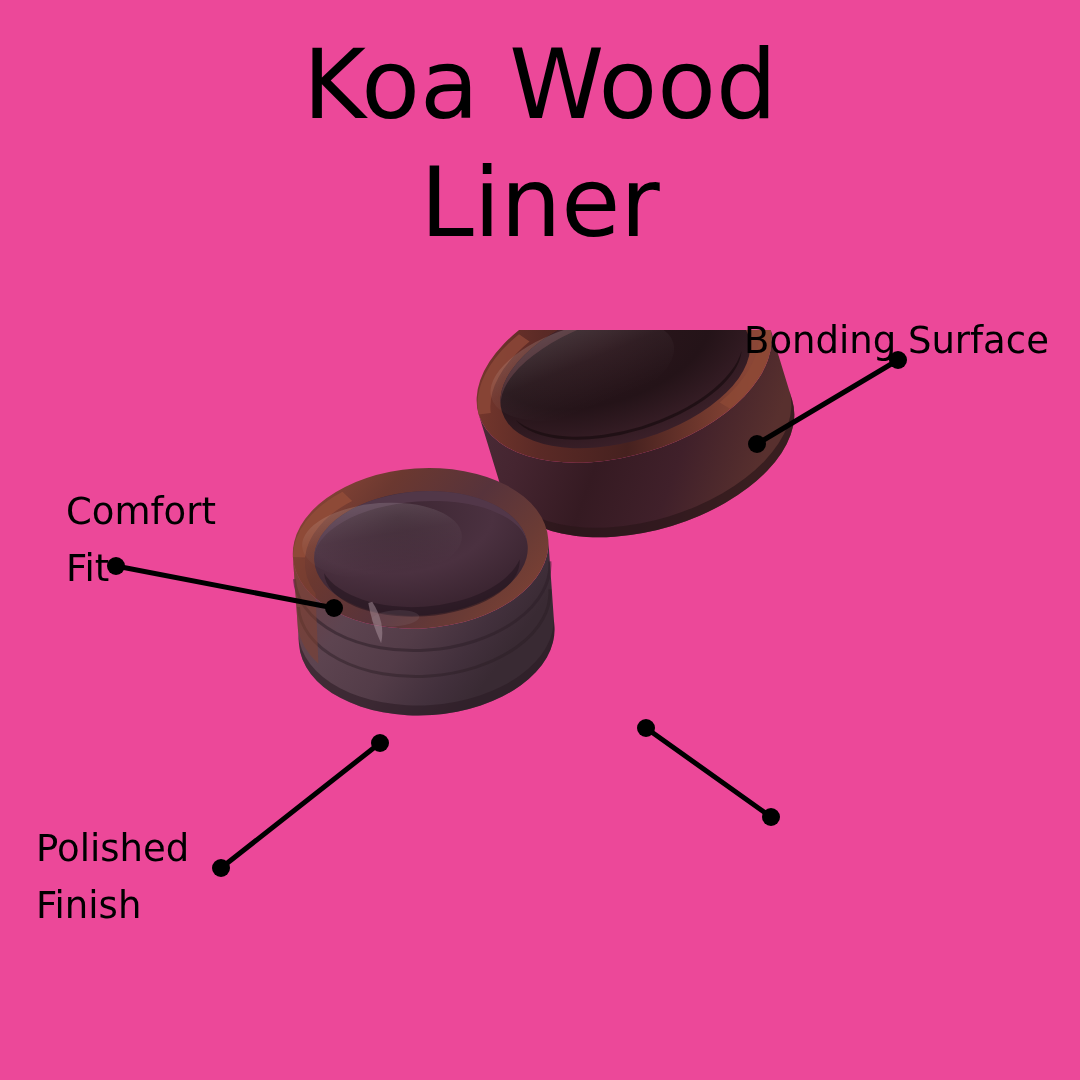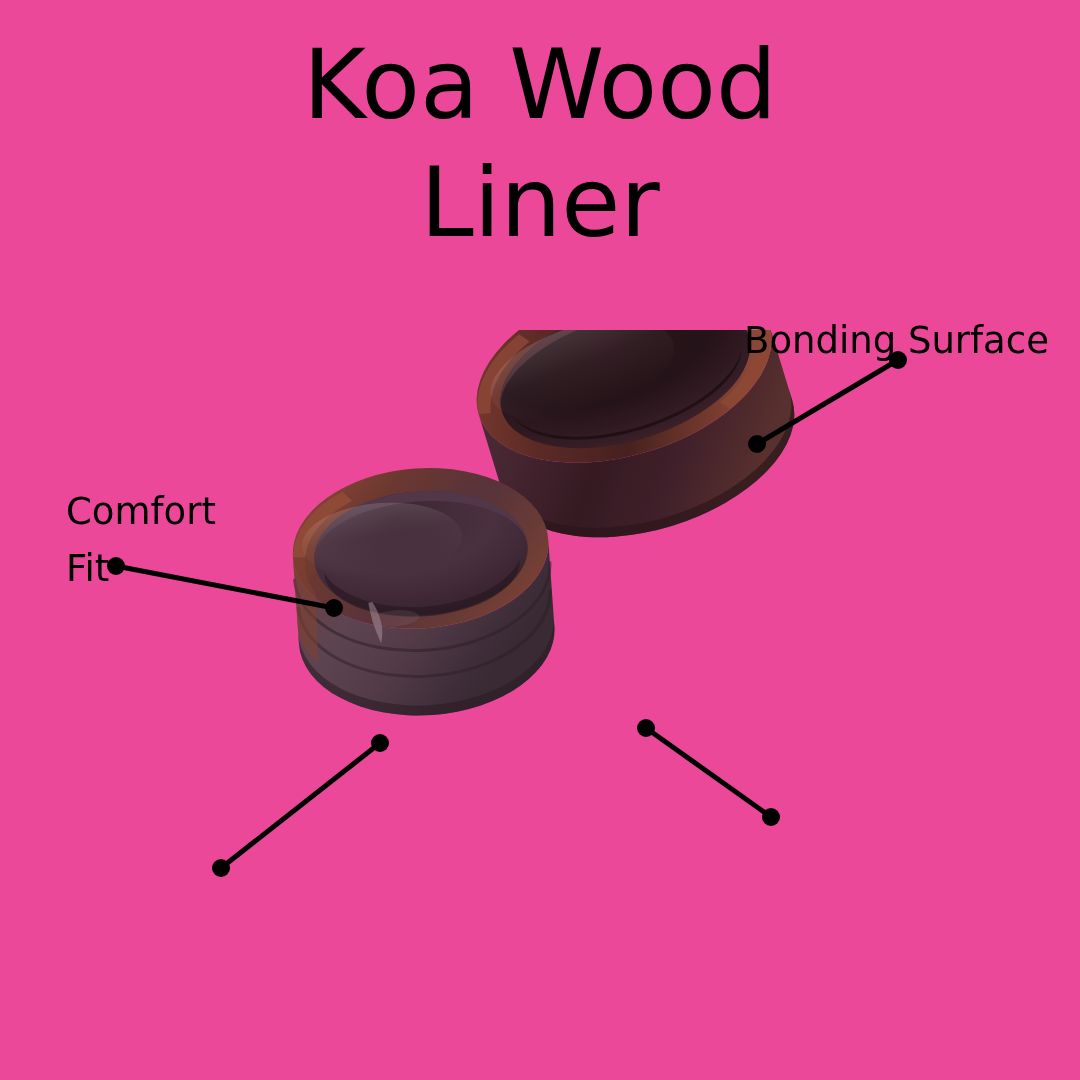--- a/index.html
+++ b/index.html
@@ -202,15 +202,16 @@
       <line x1="646" y1="728" x2="771" y2="817" stroke="#000000" stroke-width="5" stroke-linecap="round"></line>
       <circle cx="646" cy="728" r="9" fill="#000000"></circle>
       <circle cx="771" cy="817" r="9" fill="#000000"></circle>
     </g>
   </svg>
 
   <div class="anno-label right-side" style="left:744px; top:312px; width:340px;">Bonding Surface</div>
 
   <div class="anno-label left-side" style="left:66px; top:450px; width:260px;margin-top:33px;">Comfort<br>Fit</div>
 
+  <div class="anno-label left-side" style="left:36px; top:820px; width:260px;">Polished<br>Finish</div>
 
 
 </div>
 
 </body></html>

